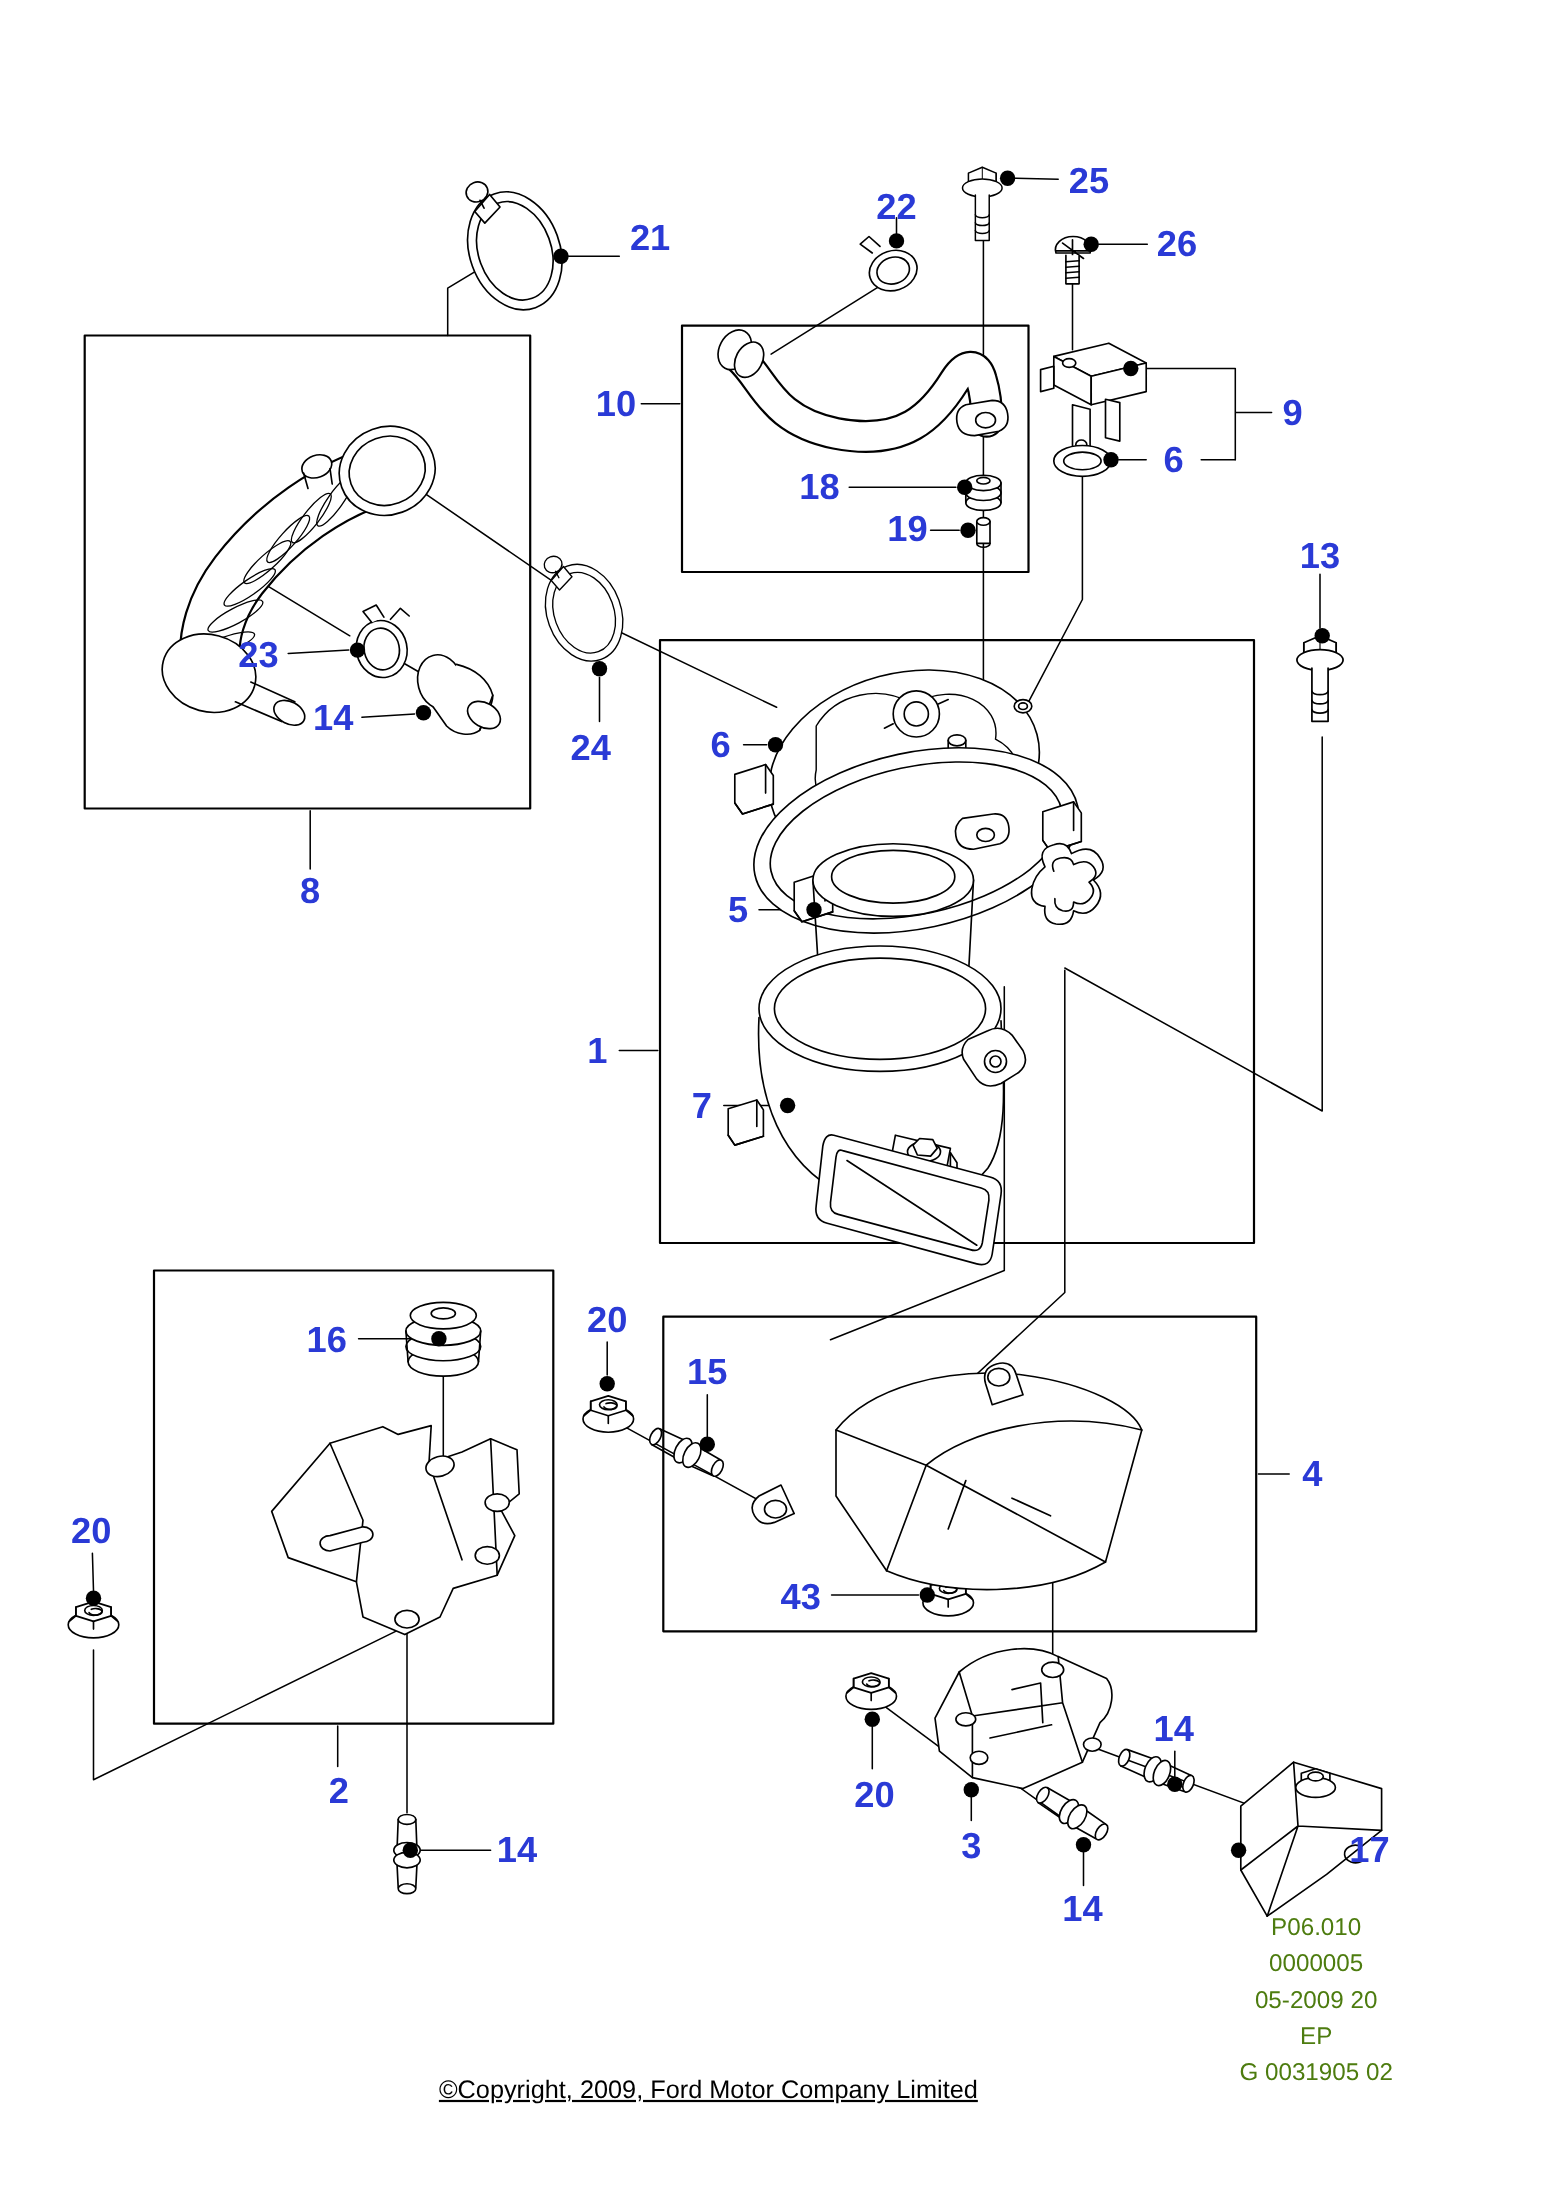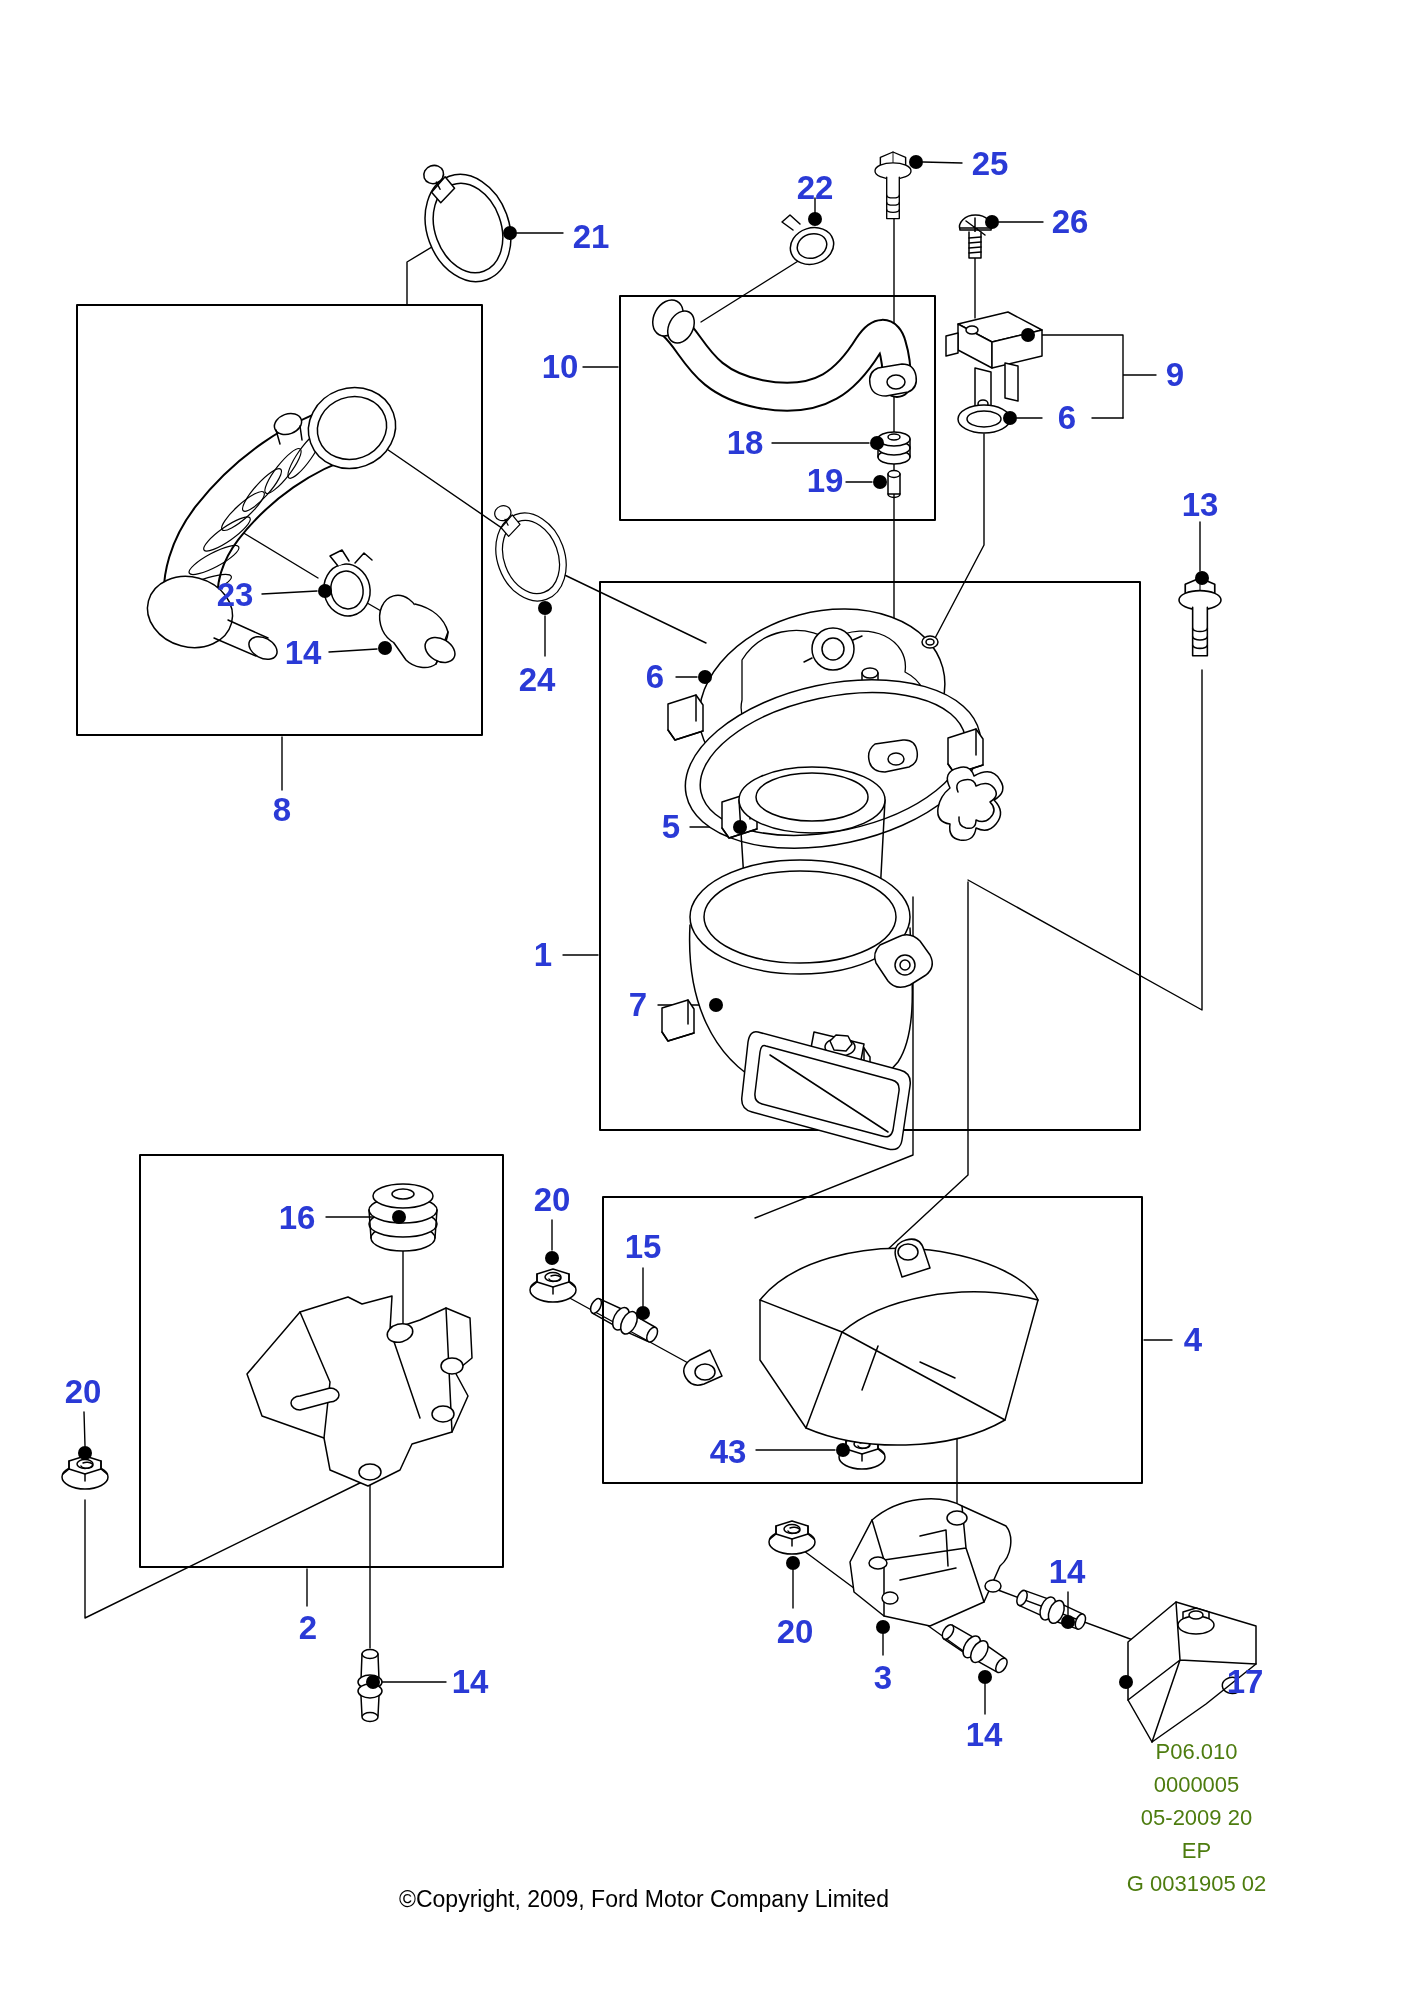--- a/index.html
+++ b/index.html
@@ -3,21 +3,21 @@
 <meta charset="utf-8">
 <style>
   html,body{margin:0;padding:0;background:#ffffff;}
   .canvas{position:relative;width:1418px;height:2000px;background:#ffffff;overflow:hidden;
           font-family:"Liberation Sans",sans-serif;}
   svg{position:absolute;left:0;top:0;}
   .callout{position:absolute;transform:translate(-50%,-50%);
            font:bold 33px "Liberation Sans",sans-serif;color:#2a3ad6;white-space:nowrap;}
   .plate{position:absolute;left:1094px;top:1735px;width:205px;text-align:center;}
   .plate-line{font:22px "Liberation Sans",sans-serif;color:#4d7c0f;line-height:33px;white-space:nowrap;}
-  .copyright{position:absolute;left:399px;top:1886px;font:23px "Liberation Sans",sans-serif;color:#000;white-space:nowrap;}
+  .copyright{position:absolute;left:399px;top:1886px;font:23px "Liberation Sans",sans-serif;color:#000;white-space:nowrap;text-decoration:underline;}
 </style>
 </head>
 <body>
 
 <div class="canvas">
 
 <svg width="1418" height="2000" viewBox="0 0 1418 2000" fill="none" stroke="#000" stroke-width="1.5" stroke-linecap="round" stroke-linejoin="round">
 
   <defs>
 
@@ -391,21 +391,21 @@
 <div class="callout" style="left:984px;top:1735px">14</div>
 <div class="callout" style="left:470px;top:1682px">14</div>
 <div class="callout" style="left:643px;top:1247px">15</div>
 <div class="callout" style="left:297px;top:1218px">16</div>
 <div class="callout" style="left:1245px;top:1682px">17</div>
 <div class="callout" style="left:745px;top:443px">18</div>
 <div class="callout" style="left:825px;top:481px">19</div>
 <div class="callout" style="left:552px;top:1200px">20</div>
 <div class="callout" style="left:83px;top:1392px">20</div>
 <div class="callout" style="left:795px;top:1632px">20</div>
-<div class="callout" style="left:591px;top:237px">21</div>
+<div class="callout" style="left:591px;top:216px">21</div>
 <div class="callout" style="left:815px;top:188px">22</div>
 <div class="callout" style="left:235px;top:595px">23</div>
 <div class="callout" style="left:537px;top:680px">24</div>
 <div class="callout" style="left:990px;top:164px">25</div>
 <div class="callout" style="left:1070px;top:222px">26</div>
 <div class="callout" style="left:728px;top:1452px">43</div>
 
 <div class="plate">
   <div class="plate-line">P06.010</div>
   <div class="plate-line">0000005</div>

